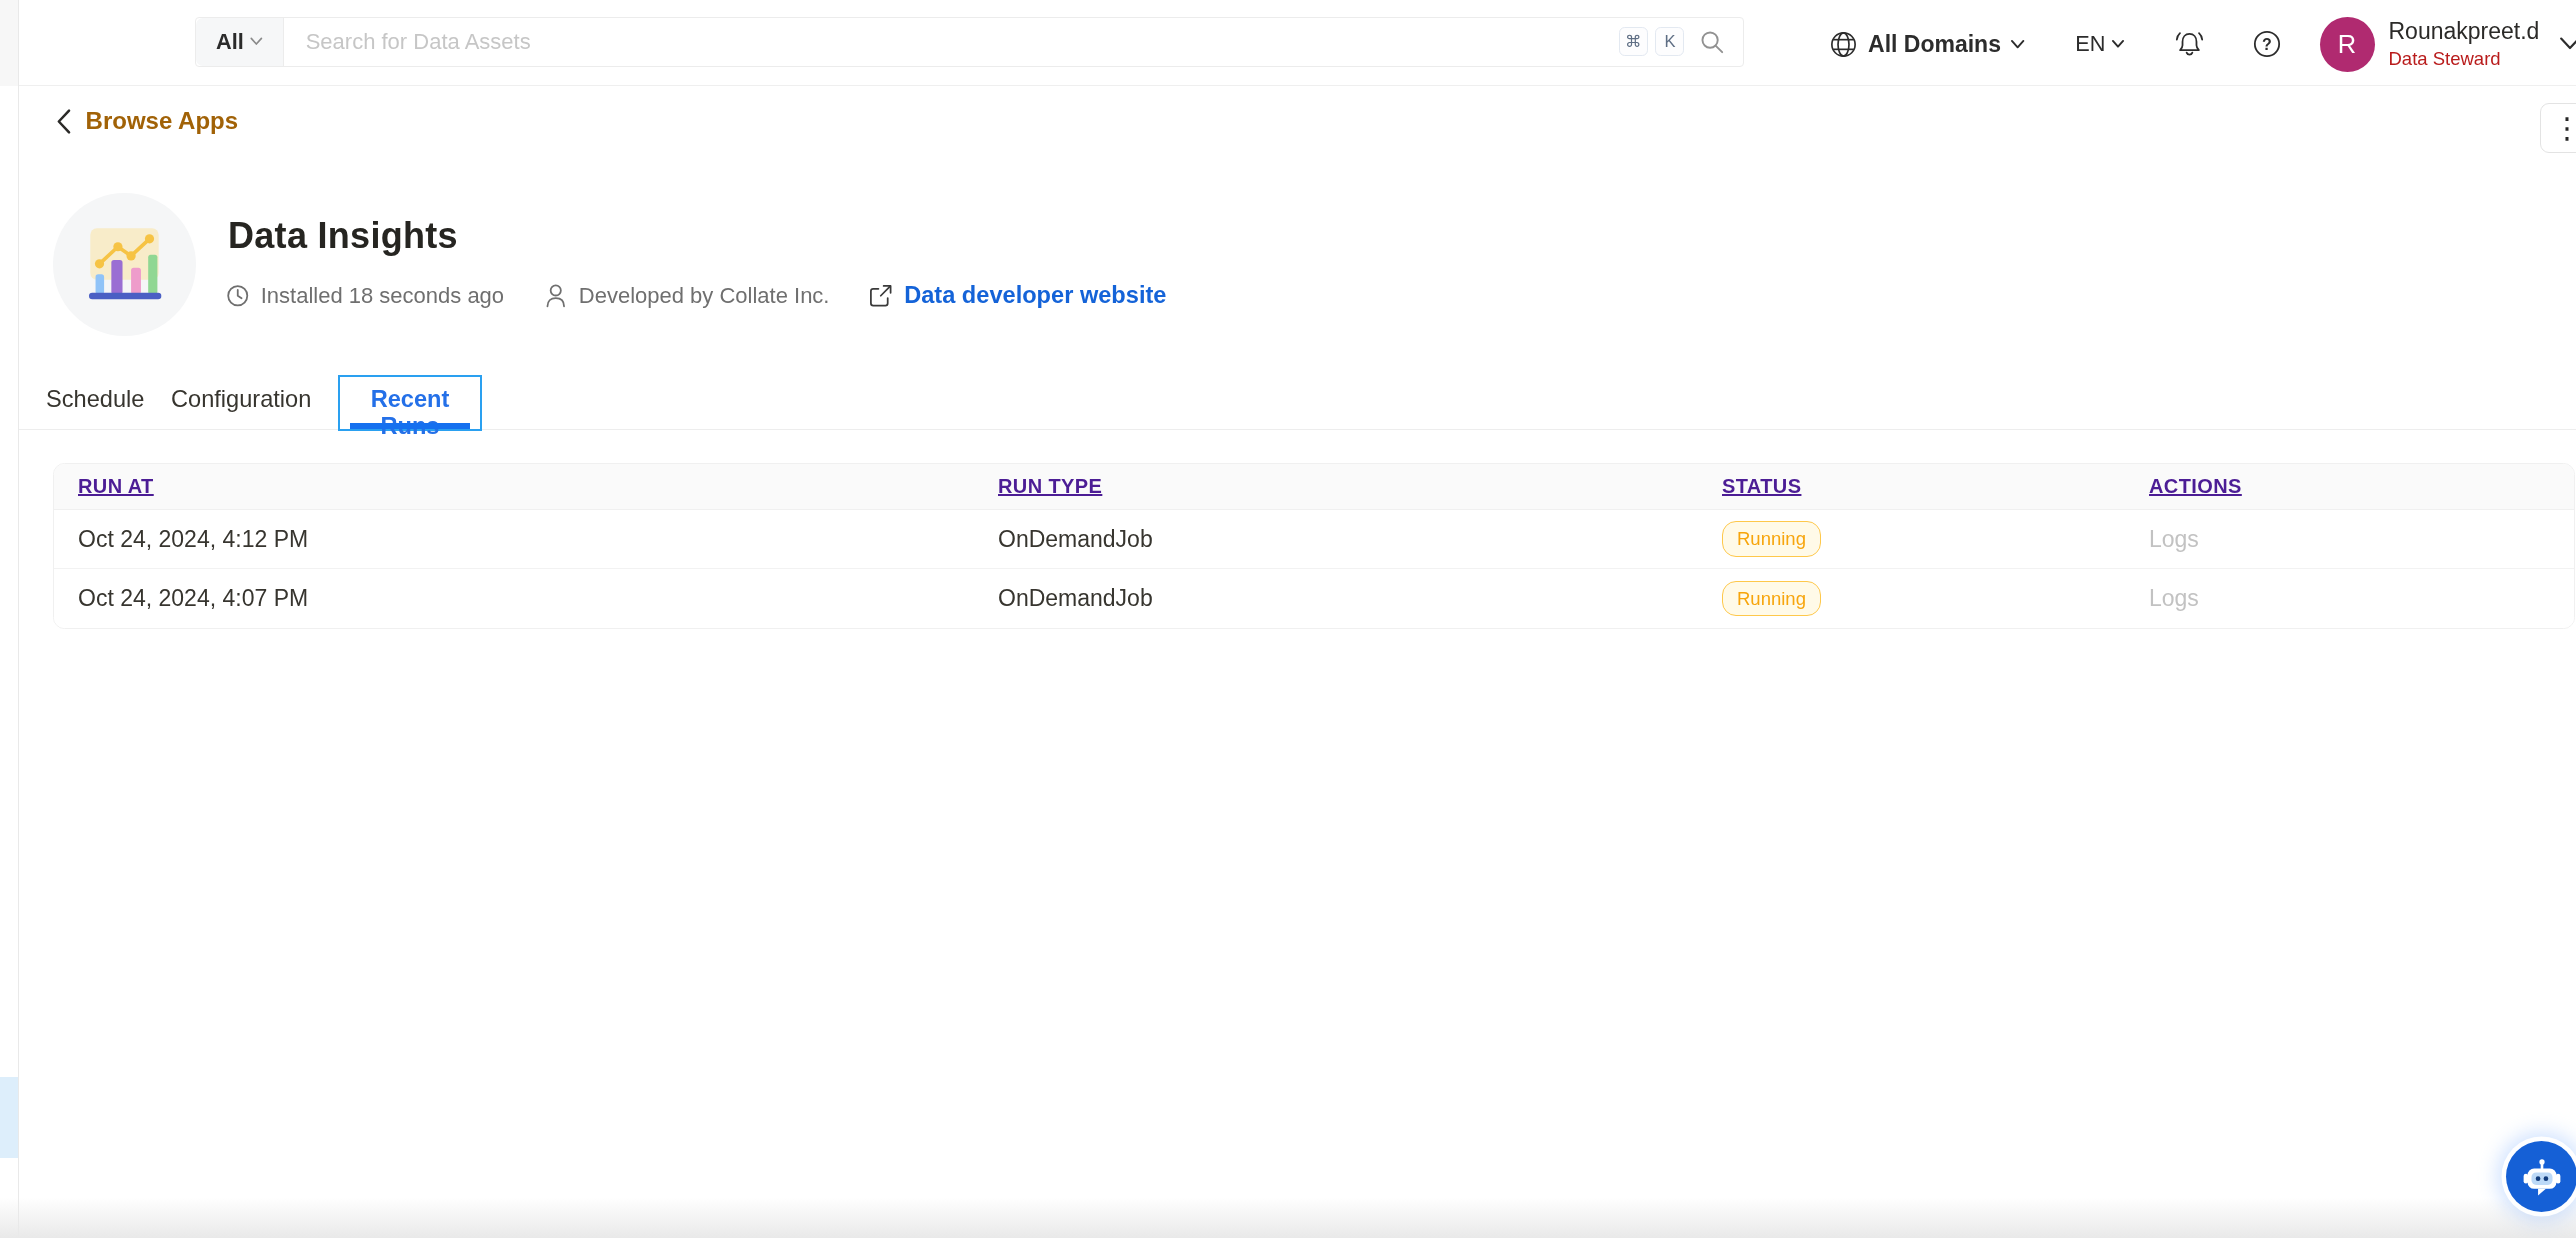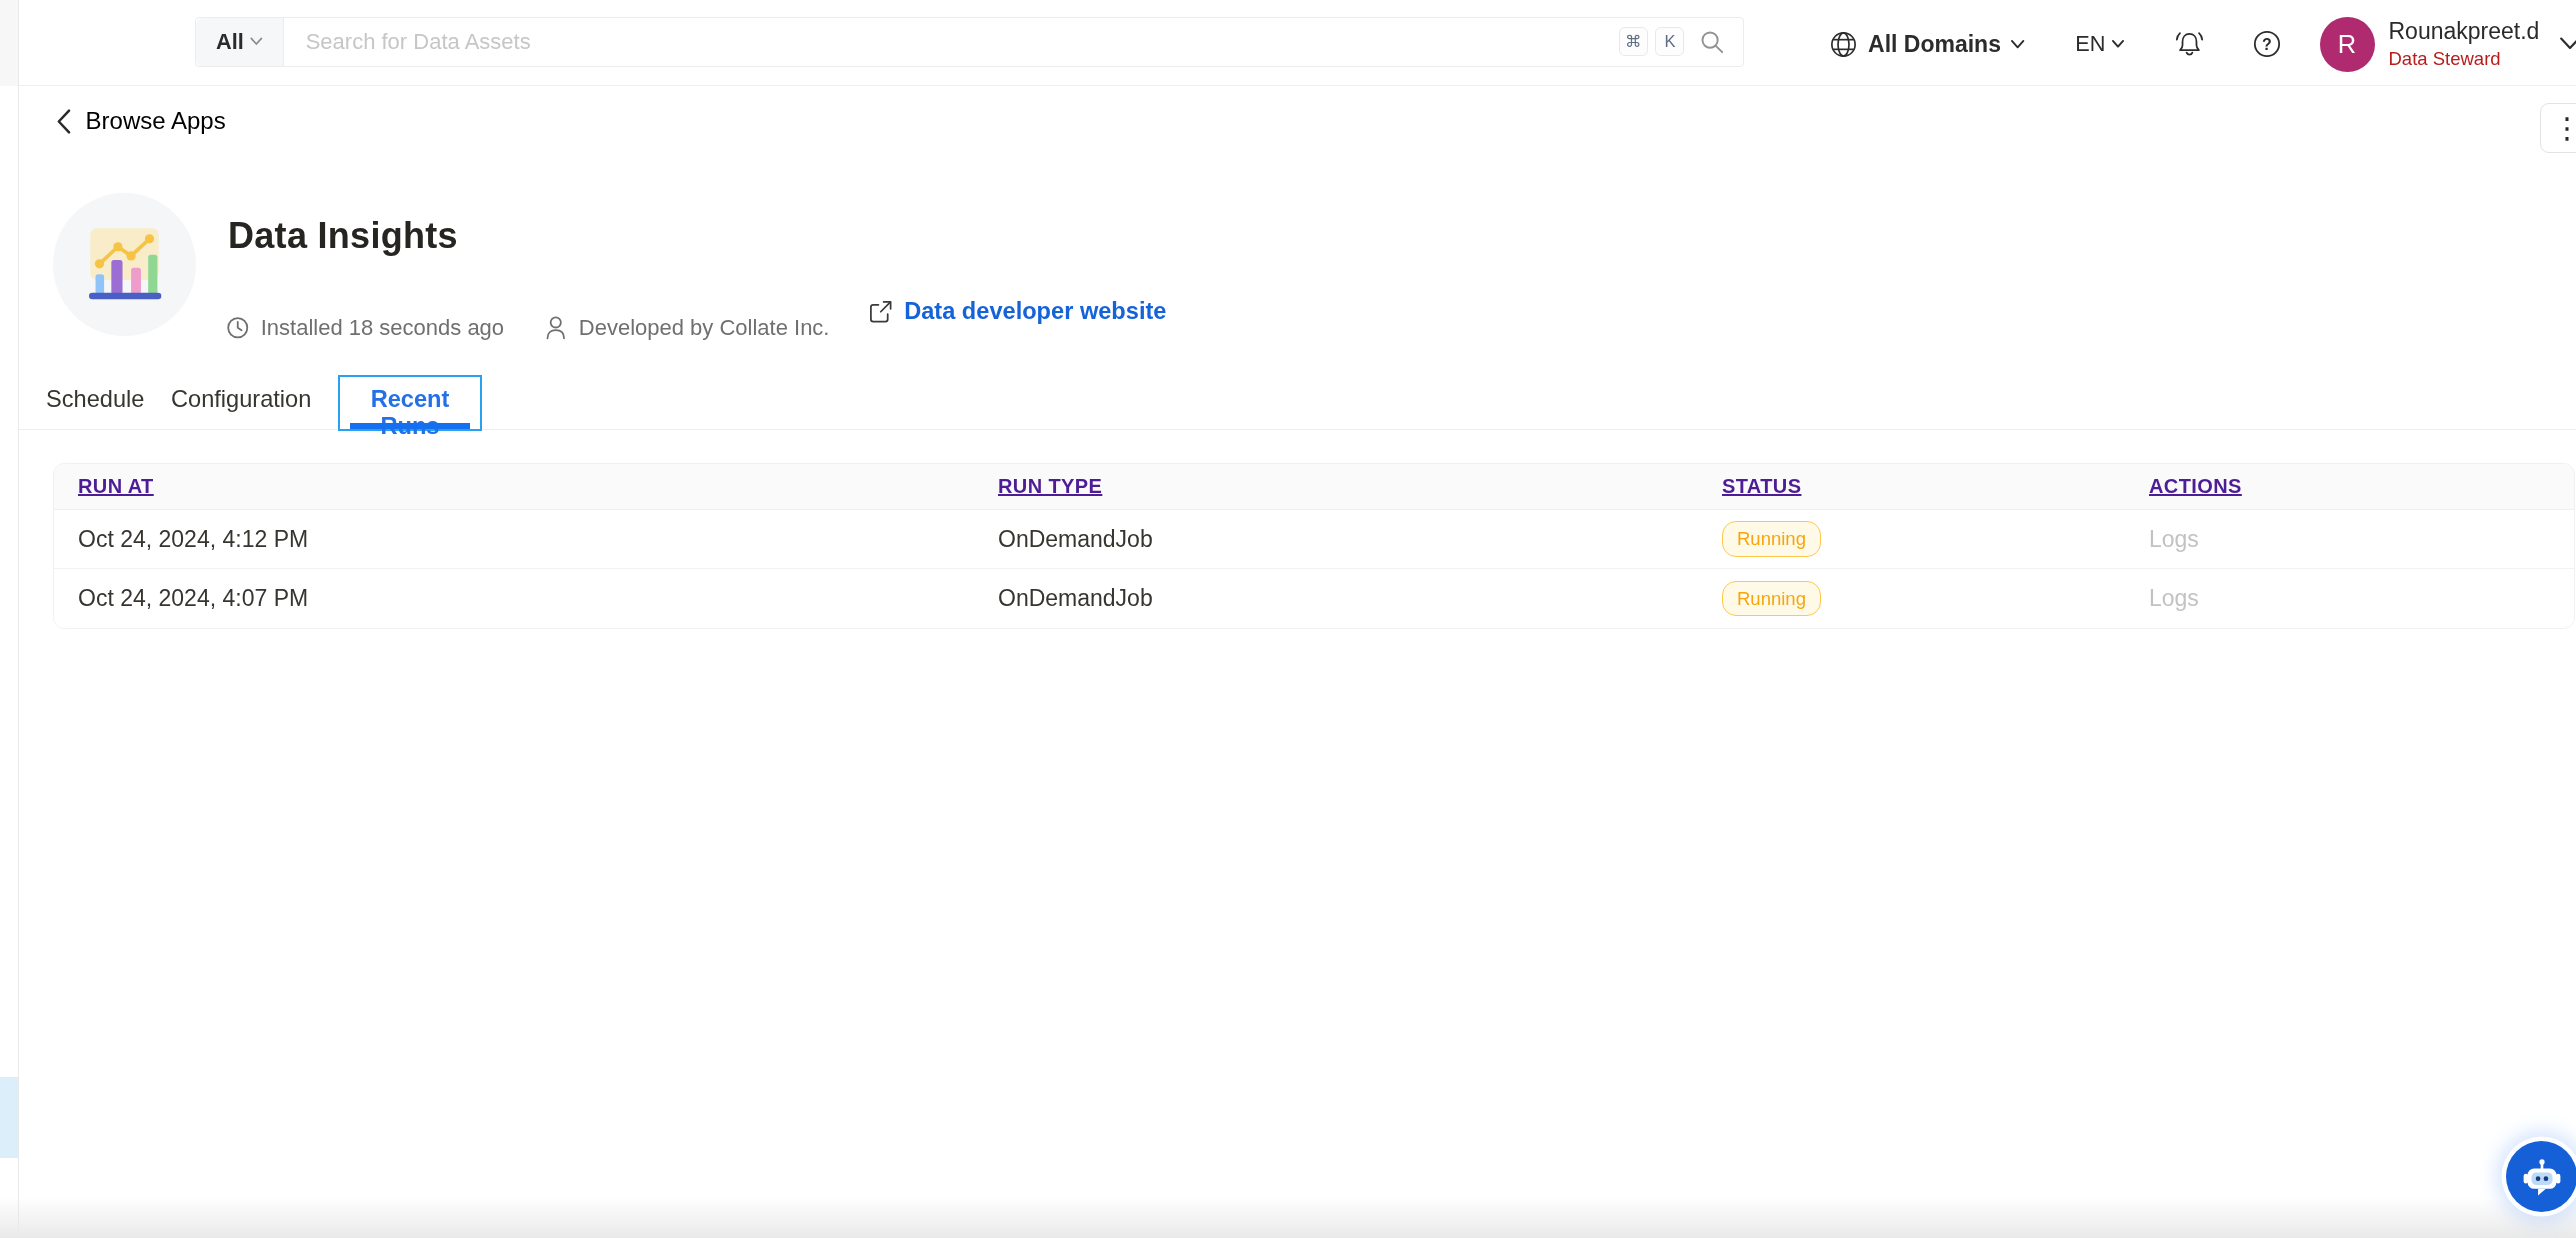--- a/index.html
+++ b/index.html
@@ -33,28 +33,28 @@
   .bell-btn{margin-right:45px;}
   .help-btn{margin-right:37px;}
   .avatar{width:55px;height:55px;border-radius:50%;background:#b02a70;color:#fff;display:flex;align-items:center;justify-content:center;font-size:25.5px;font-weight:500;flex:0 0 auto;}
   .user-text{margin-left:14px;line-height:1.15;cursor:pointer;}
   .user-name{font-size:23px;font-weight:400;color:#2b2a28;}
   .user-role{font-size:18.5px;color:#b91c1c;margin-top:3.8px;}
   .user-chevron{margin-left:19px;margin-right:-10.2px;}
 
   
   .back-btn{position:absolute;left:55px;top:107px;display:flex;align-items:center;gap:14px;cursor:pointer;background:none;border:none;padding:0;}
-  .back-label{font-size:24px;font-weight:400;color:#000000;font-family:inherit;}
+  .back-label{font-size:24px;font-weight:700;color:#a16207;font-family:inherit;}
   .kebab-btn{position:absolute;left:2540px;top:103px;width:54px;height:50px;border:1.3px solid #e3e3e3;border-radius:9px;background:#fff;display:flex;align-items:center;justify-content:center;cursor:pointer;box-sizing:border-box;}
   .kebab-dots{font-size:29px;color:#262626;line-height:1;letter-spacing:0;}
 
   .app-avatar{position:absolute;left:53px;top:193px;width:143px;height:143px;border-radius:50%;background:#f5f6f7;display:flex;align-items:center;justify-content:center;}
   .app-title{position:absolute;left:228px;top:215px;font-size:36px;font-weight:700;color:#262521;letter-spacing:0.3px;}
   .app-meta{position:absolute;left:225px;top:282px;display:flex;align-items:center;gap:39px;}
-  .meta-item{display:flex;align-items:center;gap:10.2px;font-size:22px;color:#6f6f6f;margin-top:32px;}
+  .meta-item{display:flex;align-items:center;gap:10.2px;font-size:22px;color:#6f6f6f;}
   .meta-link{display:flex;align-items:center;gap:10.2px;cursor:pointer;text-decoration:none;}
   .meta-link .link-label{font-size:23.6px;font-weight:600;color:#1463d8;}
 
   
   .tabs-divider{position:absolute;left:19px;right:0;top:429px;height:1.3px;background:#ededed;}
   .tab{position:absolute;top:386px;font-size:23.6px;font-weight:500;color:#37352f;cursor:pointer;background:none;border:none;padding:0;font-family:inherit;}
   .tab-schedule{left:46px;}
   .tab-configuration{left:171px;}
   .tab-active-box{position:absolute;left:338px;top:375px;width:144px;height:56px;border:2.5px solid #2aa0f0;box-sizing:border-box;background:#fff;cursor:pointer;}
   .tab-active-label{position:absolute;left:0;right:0;top:9px;text-align:center;font-size:23.6px;font-weight:600;color:#2470e8;}

